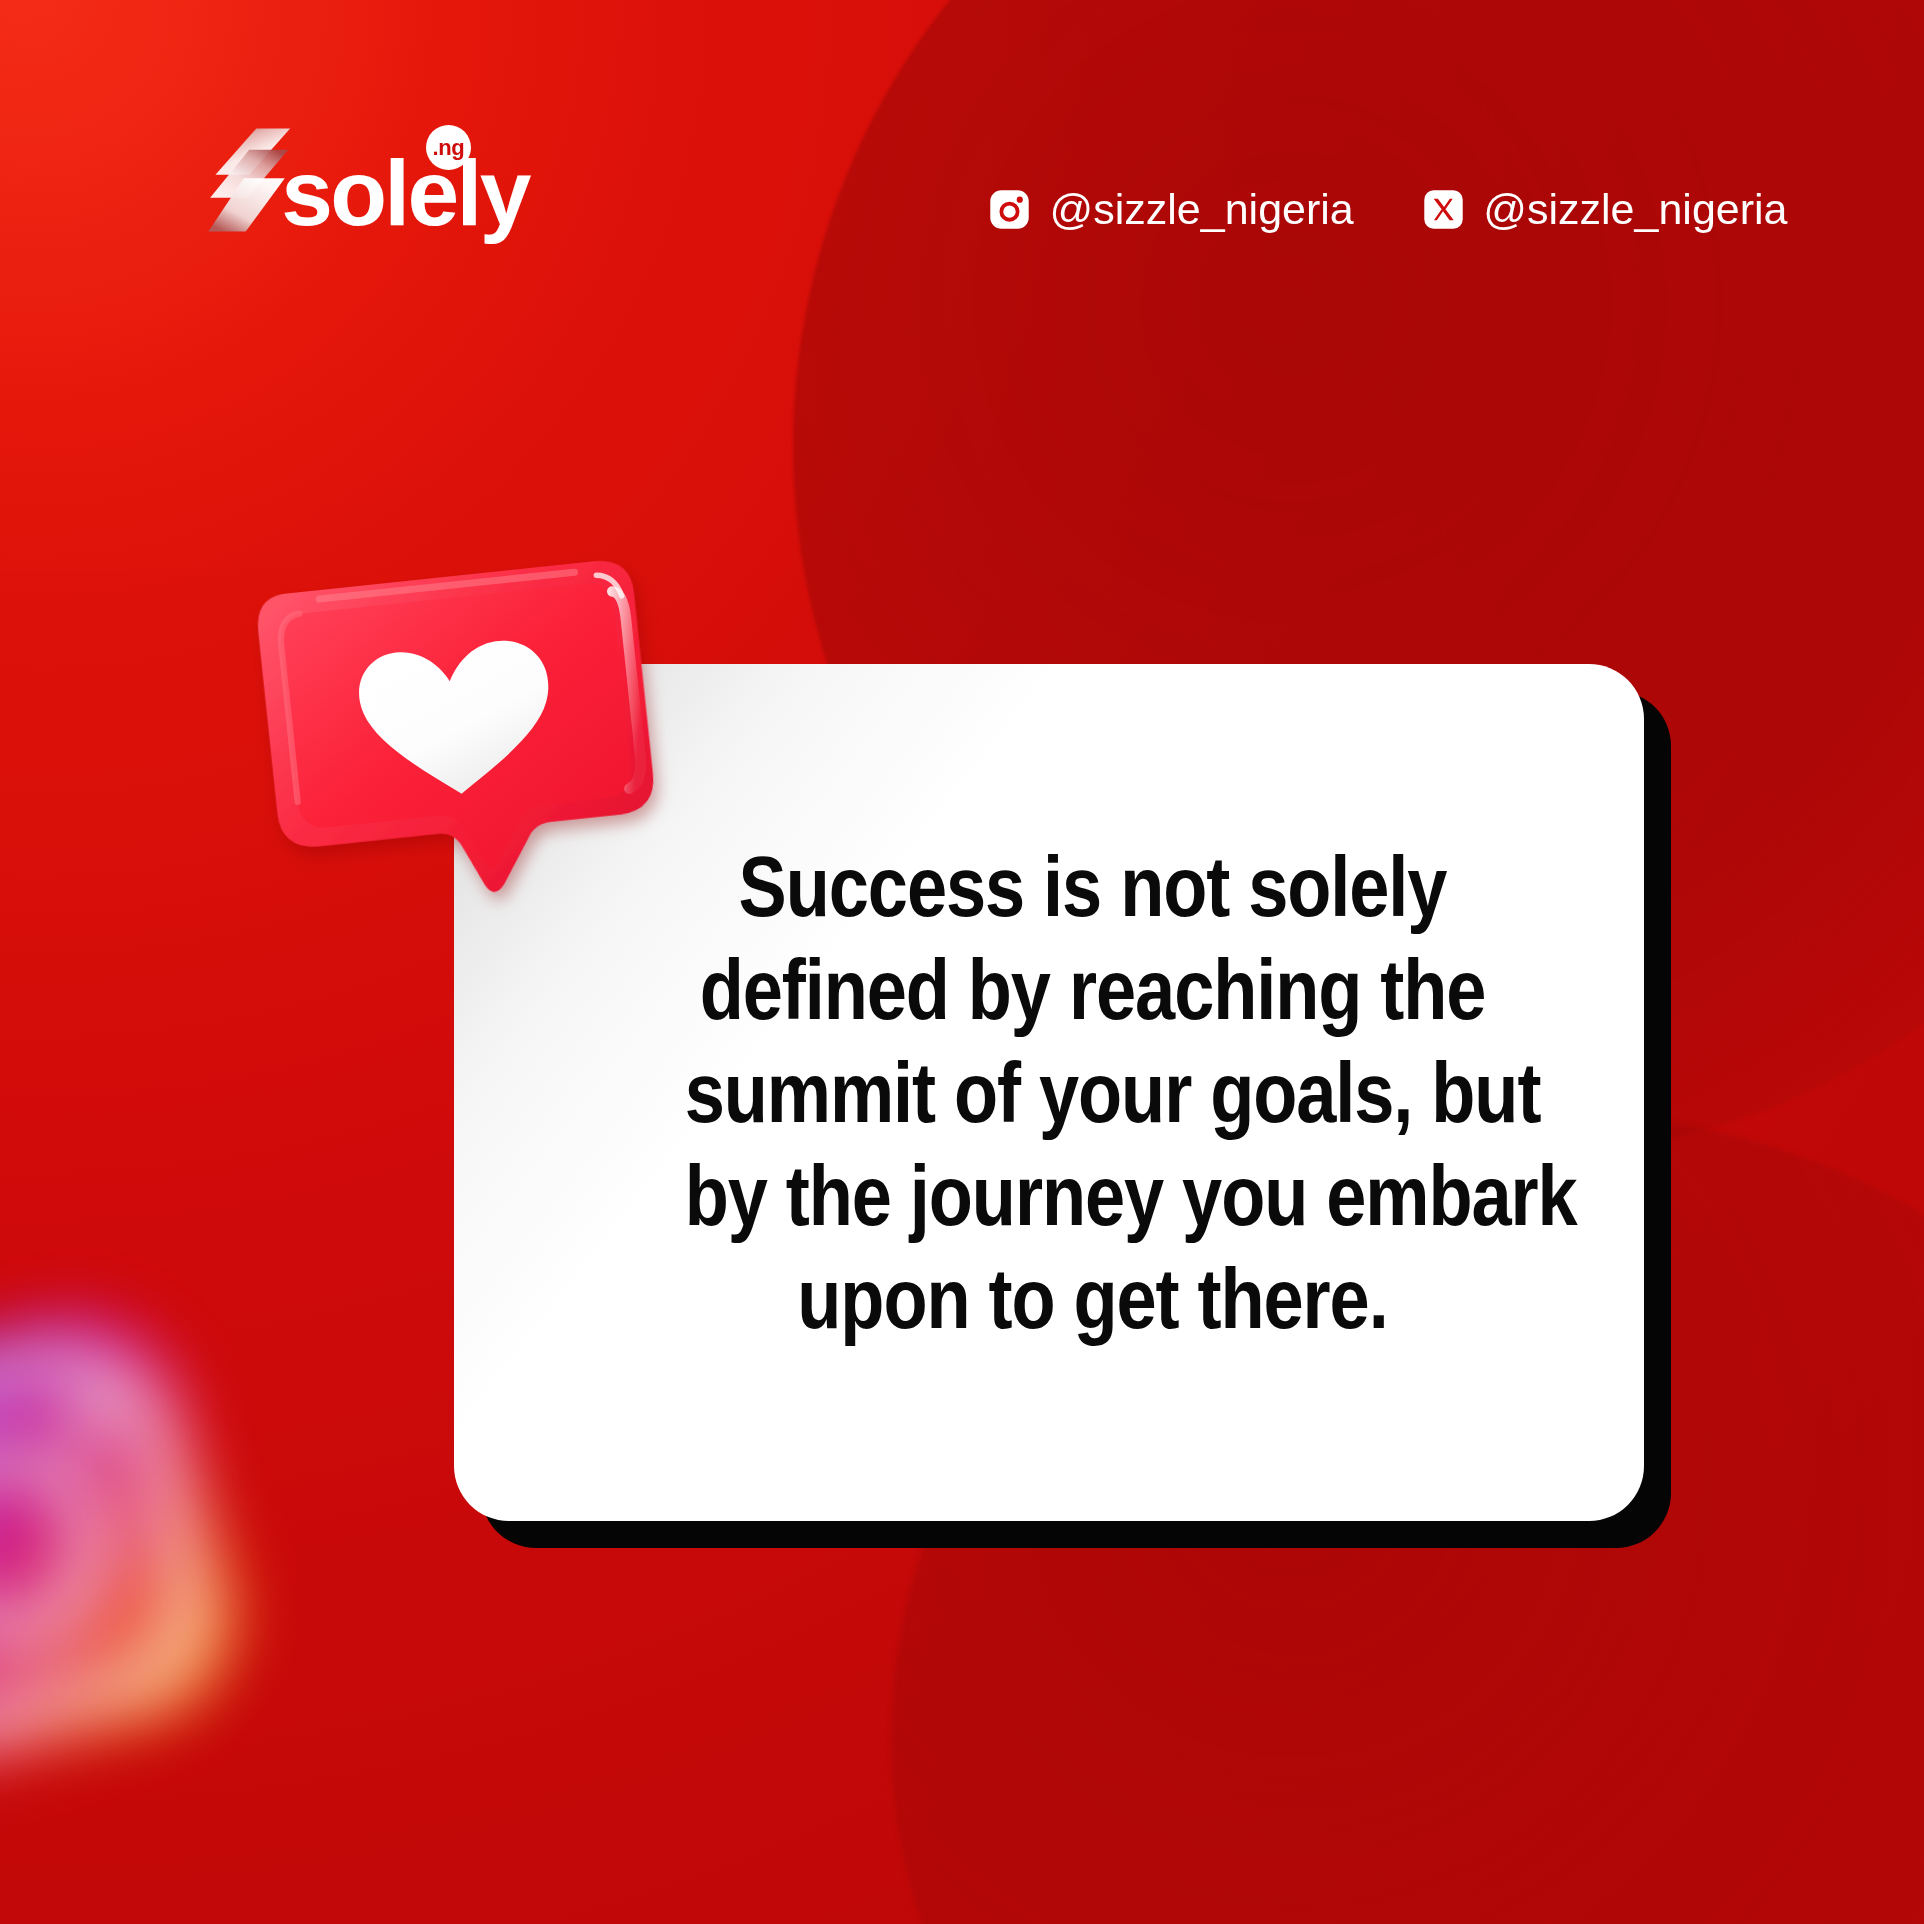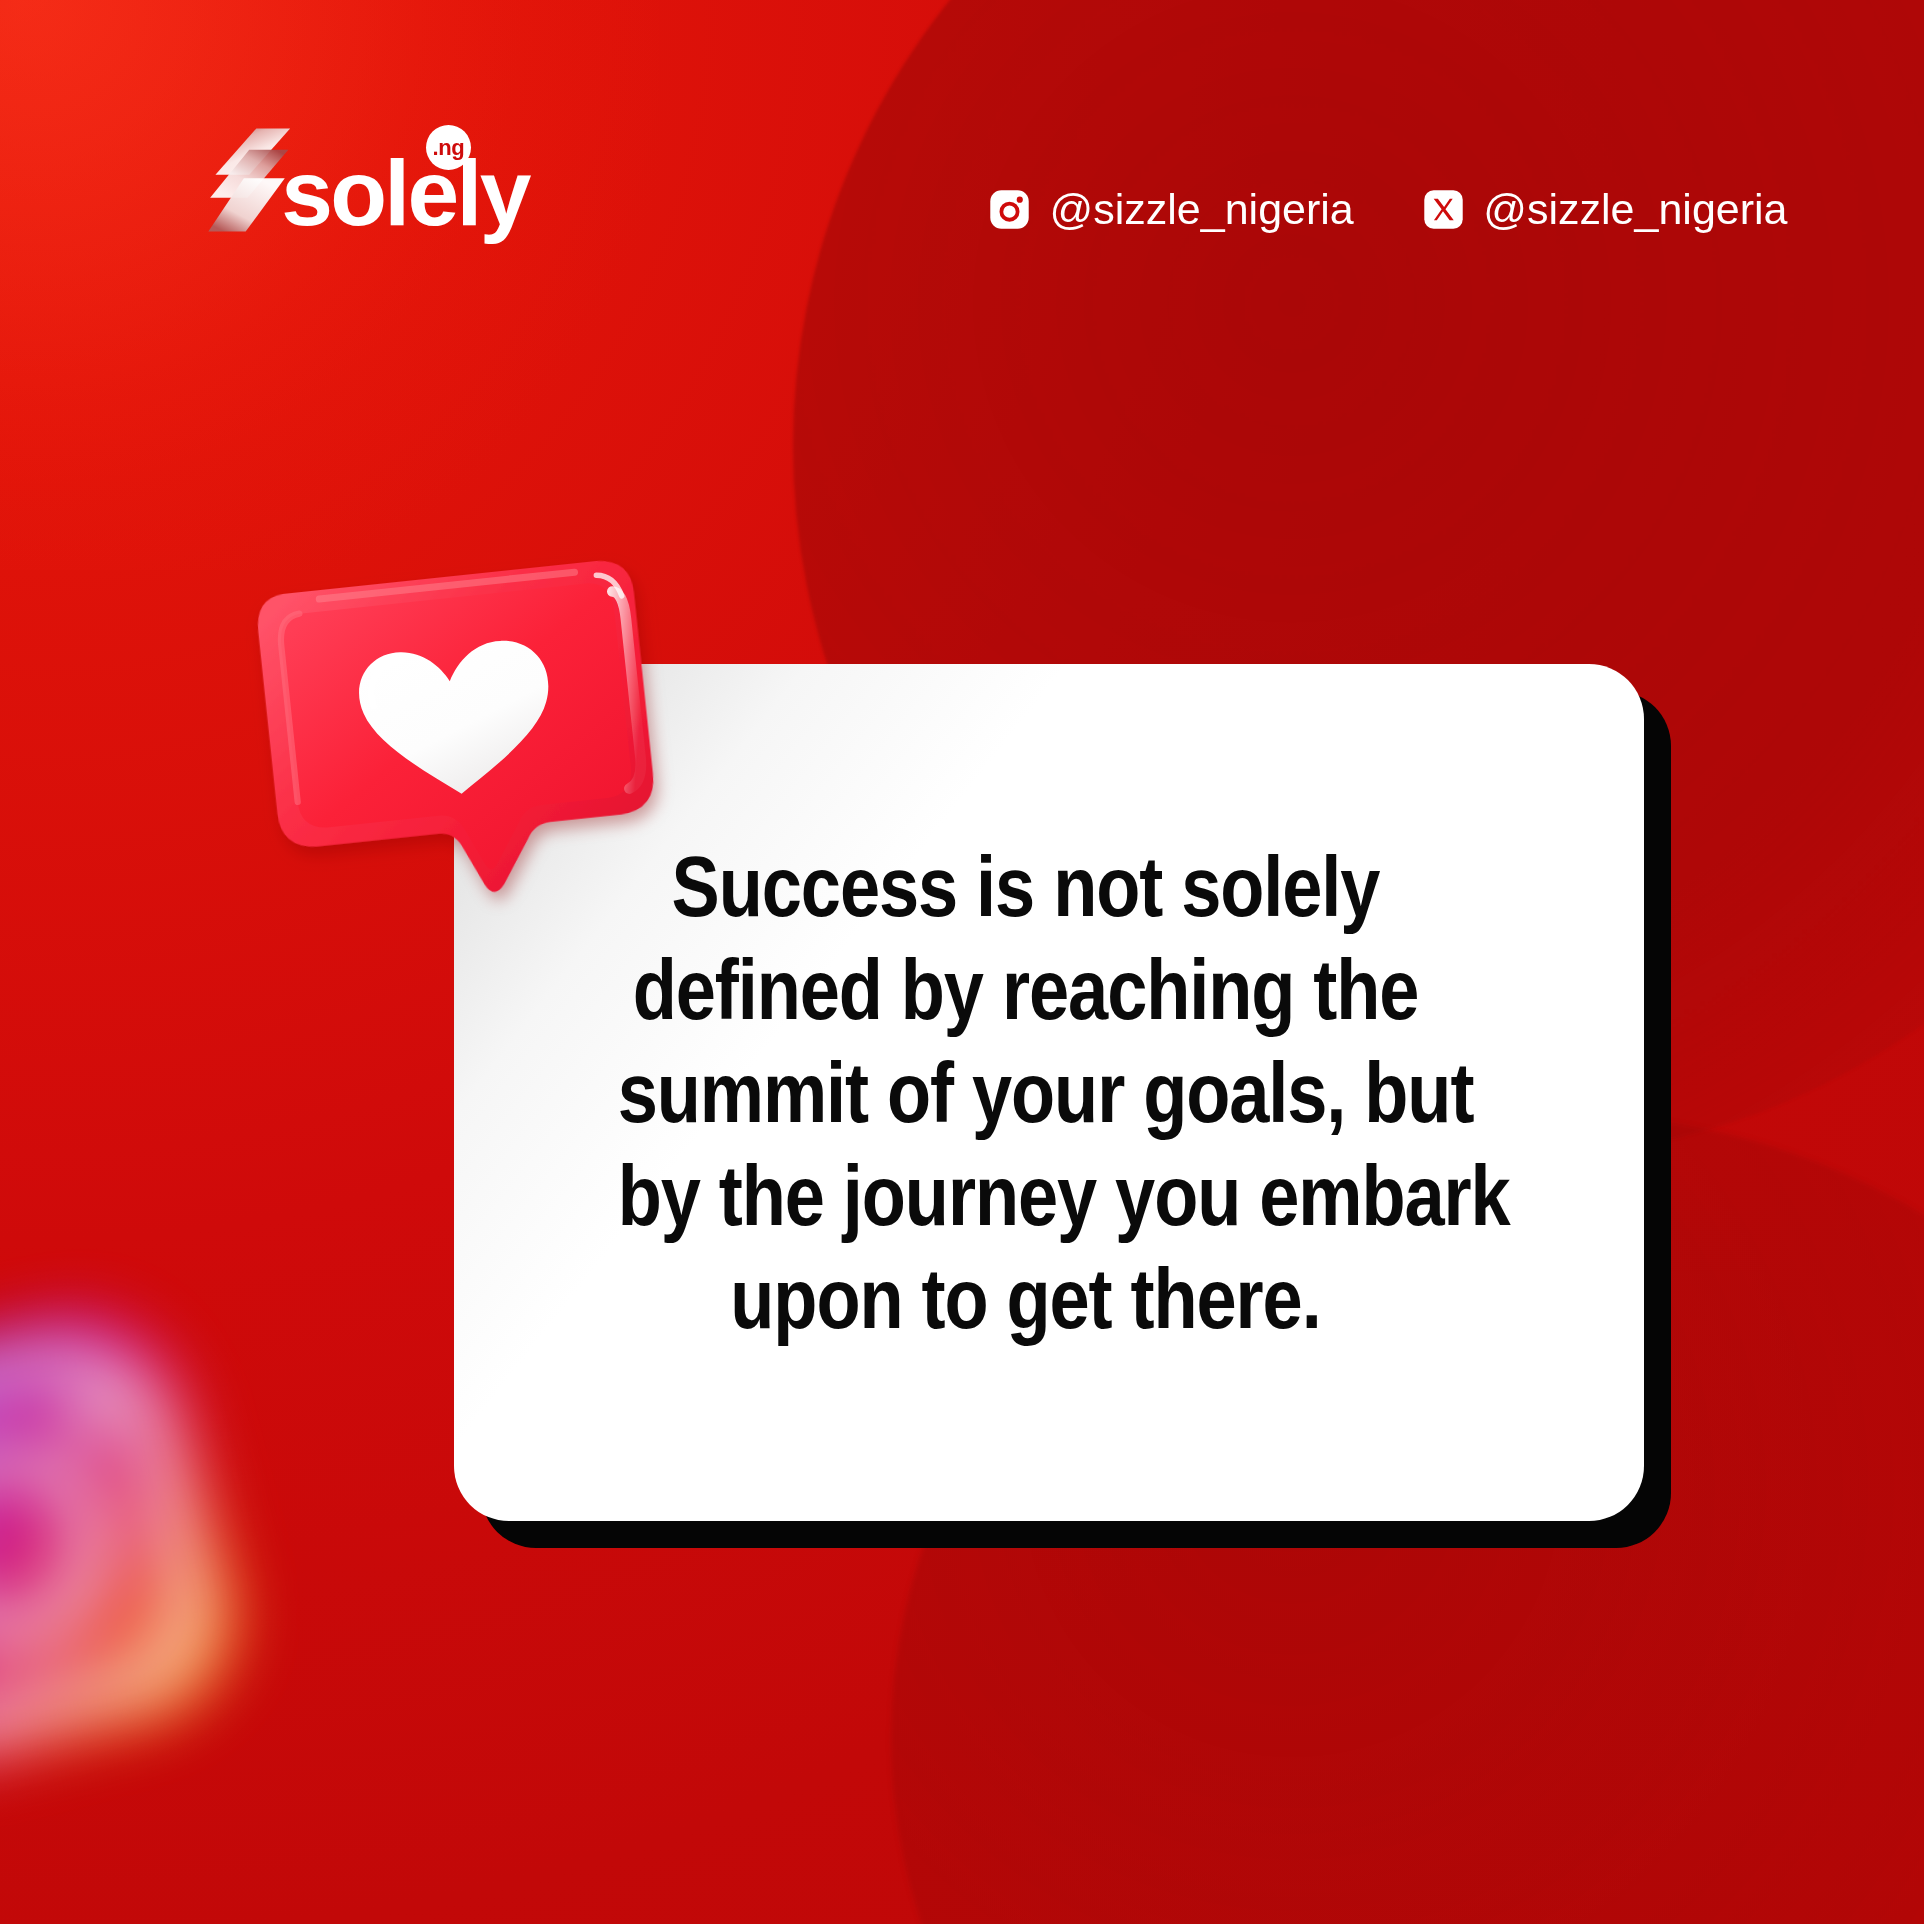--- a/index.html
+++ b/index.html
@@ -136,20 +136,21 @@
     position: absolute;
     left: 454px;
     top: 664px;
     width: 1190px;
     height: 857px;
     border-radius: 55px;
     background:
       linear-gradient(128deg, #c9c9c9 0%, #e6e6e6 9%, #f6f6f6 19%, #ffffff 33%, #ffffff 100%);
     display: flex;
     align-items: center;
+    justify-content: center;
     overflow: hidden;
   }
   .quote {
     width: 971px;
     margin-left: 86px;
     text-align: center;
     font-family: "Liberation Sans Narrow", "Liberation Sans", sans-serif;
     font-weight: bold;
     font-size: 86px;
     line-height: 1.20;

